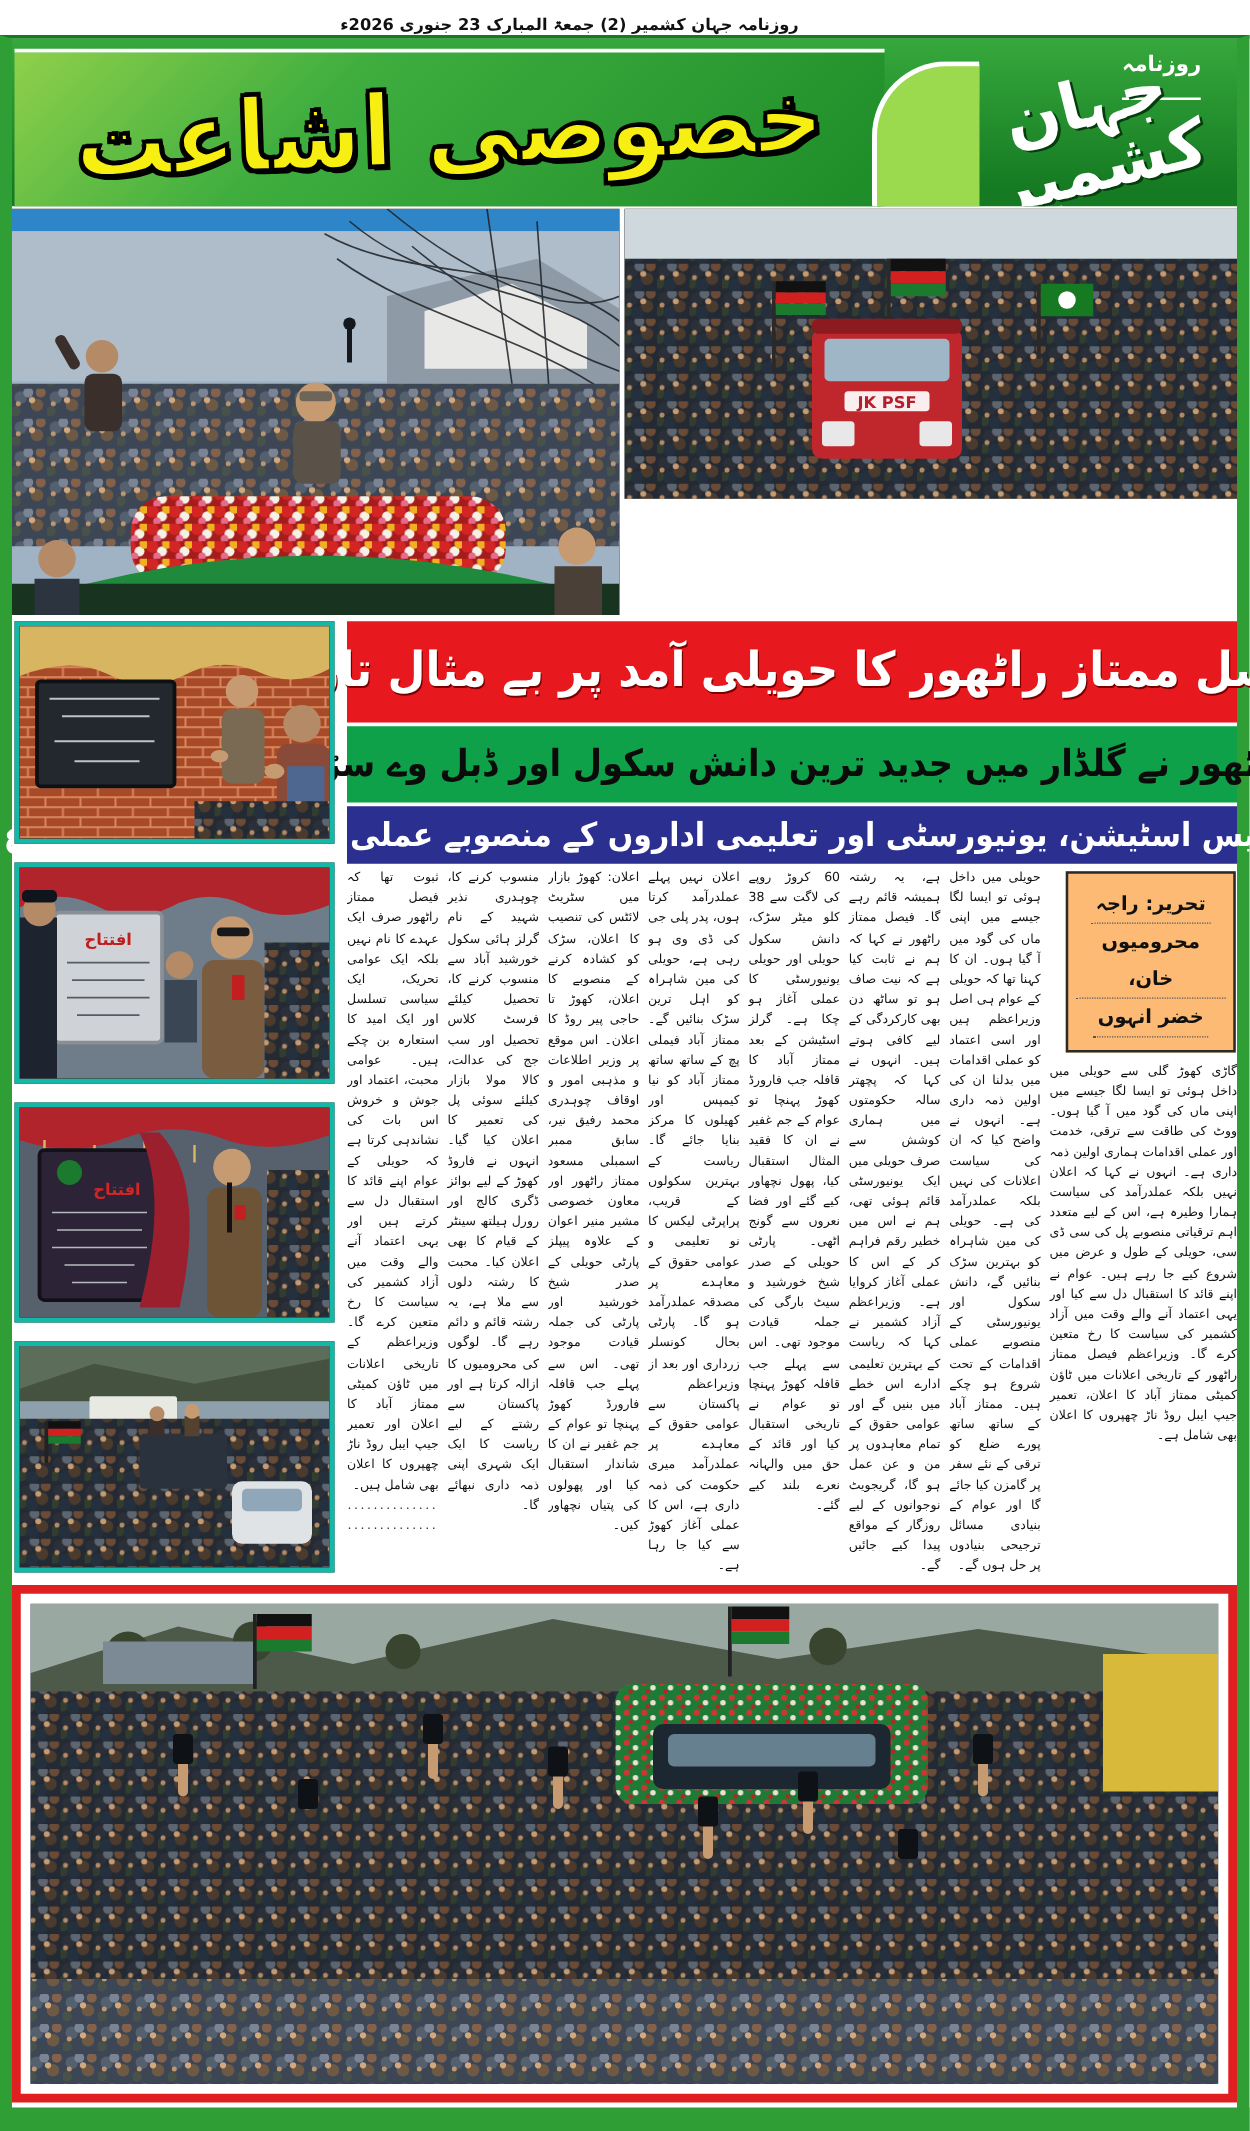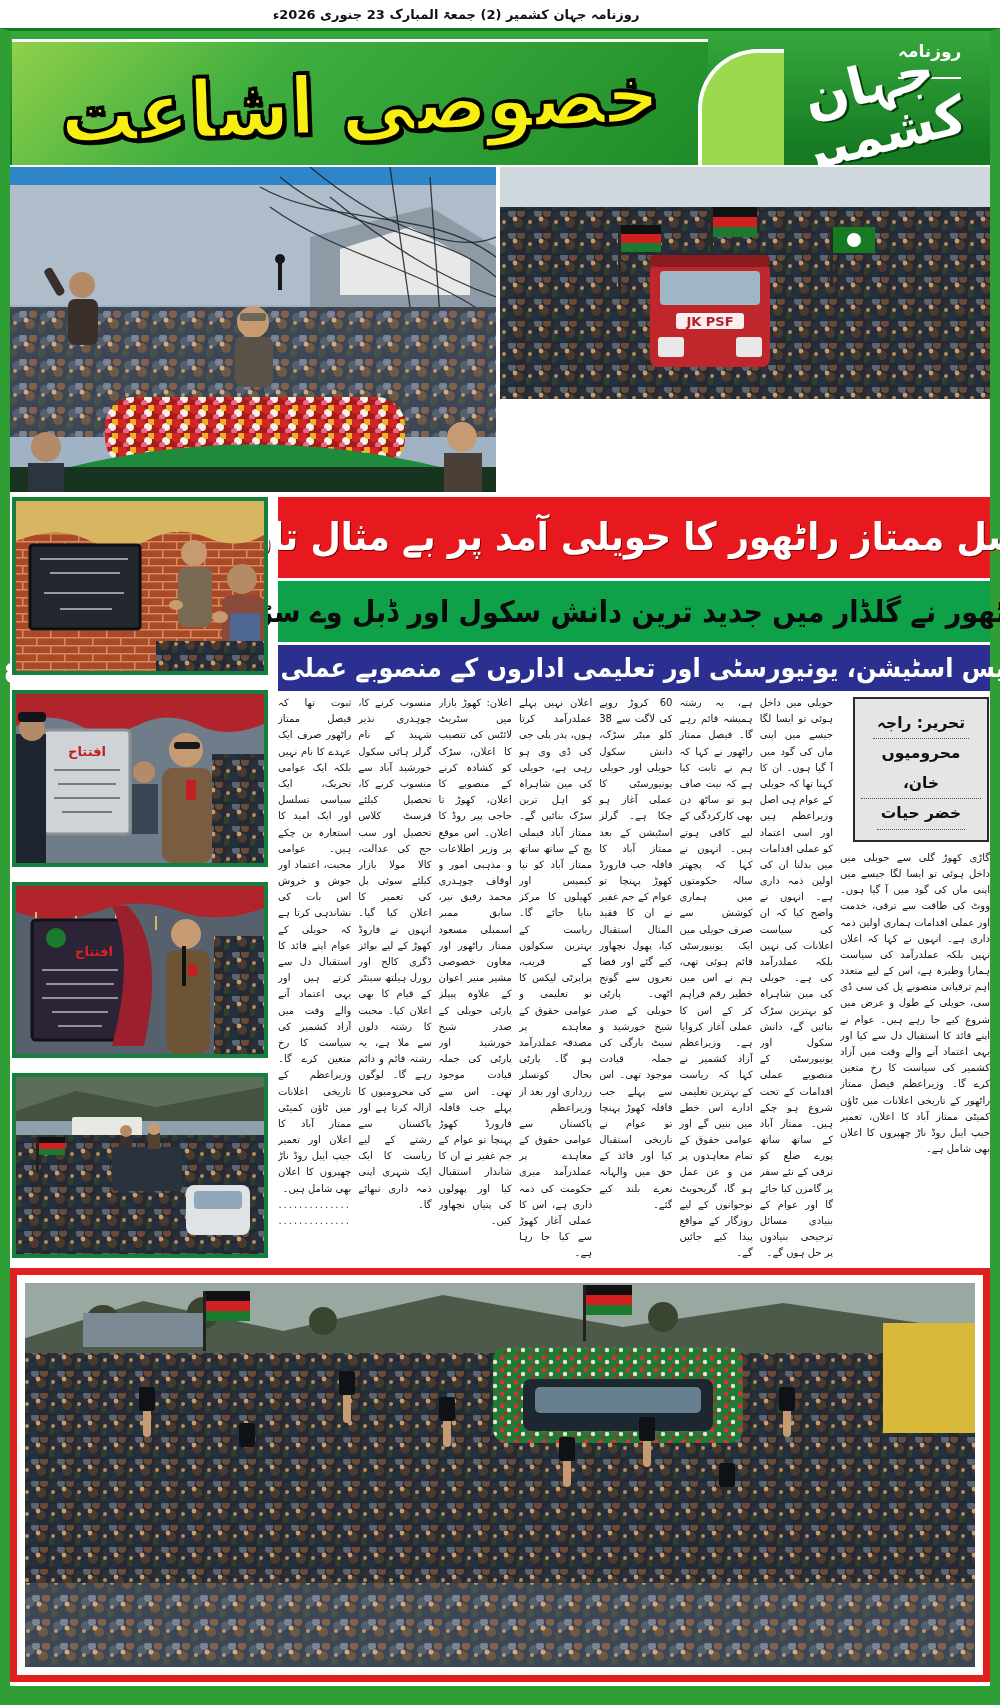--- a/index.html
+++ b/index.html
@@ -1,20 +1,20 @@
 <!DOCTYPE html>
 <html lang="ur" dir="rtl"><head>
 <meta charset="utf-8">
 <style>
   html,body{margin:0;padding:0;background:#ffffff;}
   #page{position:relative;width:1000px;height:1705px;background:#fff;overflow:hidden;
         font-family:"DejaVu Sans","Liberation Sans",sans-serif;}
   
   #date-strip{position:absolute;top:0;left:0;width:912px;height:28px;display:flex;
-              align-items:center;justify-content:center;background:#fff;}
+              align-items:flex-end;justify-content:center;background:#fff;}
   #date-strip span{font-size:13px;font-weight:bold;color:#111;direction:rtl;}
   
   #frame{position:absolute;top:28px;left:0;width:1000px;height:1677px;box-sizing:border-box;
          border-left:10px solid #2f9e35;border-right:10px solid #2f9e35;border-bottom:19px solid #2f9e35;
          border-top:3px solid #157a22;}
   
   #masthead{position:absolute;top:31px;left:10px;width:980px;height:134px;
             background:linear-gradient(180deg,#36a83c 0%,#157a22 90%);overflow:hidden;}
   #masthead-left{position:absolute;top:8px;left:2px;width:696px;height:124px;
             background:linear-gradient(135deg,#8fd04a 0%,#3fae3f 35%,#1d8c28 100%);
@@ -24,21 +24,21 @@
   #special-title{font-size:74px;font-weight:bold;color:#f7ee12;transform:rotate(-2deg) scaleY(1.08);
             -webkit-text-stroke:3px #000;text-shadow:3px 3px 0 #000,-2px 2px 0 #000,2px -2px 0 #000;
             letter-spacing:-2px;line-height:1;}
   #masthead-right{position:absolute;top:0;left:770px;width:210px;height:134px;color:#fff;}
   #paper-prefix{position:absolute;top:10px;left:118px;font-size:17px;font-weight:bold;
             border-bottom:2px solid #fff;padding-bottom:16px;}
   #paper-name{position:absolute;top:26px;left:-30px;width:250px;text-align:center;font-size:52px;
             font-weight:bold;transform:rotate(-14deg);text-shadow:2px 2px 0 #063d0c;line-height:1;}
   
   .photo-box{position:absolute;overflow:hidden;background:#222;}
-  .yborder{border:4px solid #15803d;}
+  .yborder{border:4px solid #14b8a6;}
   #photo-top-left{top:167px;left:10px;width:486px;height:325px;}
   #photo-top-right{top:167px;left:500px;width:490px;height:232px;}
   
   #photo-a{top:497px;left:12px;width:256px;height:178px;box-sizing:border-box;}
   #photo-b{top:690px;left:12px;width:256px;height:177px;box-sizing:border-box;}
   #photo-c{top:882px;left:12px;width:256px;height:176px;box-sizing:border-box;}
   #photo-d{top:1073px;left:12px;width:256px;height:185px;box-sizing:border-box;}
   
   .banner{position:absolute;left:278px;width:712px;display:flex;align-items:center;
           justify-content:center;text-align:center;direction:rtl;}
@@ -46,21 +46,21 @@
           text-shadow:1px 1px 0 #7a0000;}
   #banner-green{top:581px;height:61px;background:#0fa04a;color:#0b0b0b;font-size:27px;font-weight:bold;}
   #banner-blue{top:645px;height:46px;background:#2b2f90;color:#fff;font-size:24px;font-weight:bold;}
   .banner .txt{transform:scaleY(1.1);line-height:1;padding:0 6px;white-space:nowrap;}
   
   #article{position:absolute;top:695px;left:278px;width:712px;height:570px;direction:rtl;
            display:flex;gap:7px;overflow:hidden;}
   .col{flex:1 1 0;font-size:10px;line-height:1.62;text-align:justify;color:#121212;
        overflow:hidden;word-break:break-word;}
   .col.wide{flex:0 0 150px;}
-  #byline-box{background:#e5e5e5;border:2px solid #2a2a2a;margin:2px 1px 8px 13px;padding:10px 6px;
+  #byline-box{background:#fdba74;border:2px solid #2a2a2a;margin:2px 1px 8px 13px;padding:10px 6px;
        text-align:center;font-weight:bold;font-size:15.5px;color:#111;line-height:1.9;}
   #byline-box .bl{border-bottom:1px dotted #555;display:inline-block;padding:0 4px;}
   #end-dots{letter-spacing:2px;text-align:center;color:#333;}
   
   #bottom-frame{position:absolute;top:1268px;left:10px;width:980px;height:414px;box-sizing:border-box;
        border:7px solid #e02020;background:#fff;padding:8px;}
   #photo-bottom{width:100%;height:100%;overflow:hidden;background:#303a46;}
   svg{display:block;}
 </style>
 </head>
@@ -326,21 +326,21 @@
         <rect x="23" y="66" width="26" height="6" fill="#d21f1f"></rect>
         <rect x="23" y="72" width="26" height="6" fill="#1b7a2e"></rect>
     </svg>
   </div>
 
   <div id="article">
     <div class="col wide">
       <div id="byline-box">
         <span class="bl">تحریر: راجہ</span><br>
         <span class="bl">محرومیوں خان،</span><br>
-        <span class="bl">خضر حیات</span>
+        <span class="bl">خضر انہوں</span>
       </div>
       <div>گاڑی کھوڑ گلی سے حویلی میں داخل ہوئی تو ایسا لگا جیسے میں اپنی ماں کی گود میں آ گیا ہوں۔ ووٹ کی طاقت سے ترقی، خدمت اور عملی اقدامات ہماری اولین ذمہ داری ہے۔ انہوں نے کہا کہ اعلان نہیں بلکہ عملدرآمد کی سیاست ہمارا وطیرہ ہے، اس کے لیے متعدد اہم ترقیاتی منصوبے پل کی سی ڈی سی، حویلی کے طول و عرض میں شروع کیے جا رہے ہیں۔ عوام نے اپنے قائد کا استقبال دل سے کیا اور یہی اعتماد آنے والے وقت میں آزاد کشمیر کی سیاست کا رخ متعین کرے گا۔ وزیراعظم فیصل ممتاز راٹھور کے تاریخی اعلانات میں ٹاؤن کمیٹی ممتاز آباد کا اعلان، تعمیر جیپ ایبل روڈ ناڑ چھپروں کا اعلان بھی شامل ہے۔</div>
     </div>
     <div class="col">
       <div>حویلی میں داخل ہوئی تو ایسا لگا جیسے میں اپنی ماں کی گود میں آ گیا ہوں۔ ان کا کہنا تھا کہ حویلی کے عوام ہی اصل وزیراعظم ہیں اور اسی اعتماد کو عملی اقدامات میں بدلنا ان کی اولین ذمہ داری ہے۔ انہوں نے واضح کیا کہ ان کی سیاست اعلانات کی نہیں بلکہ عملدرآمد کی ہے۔ حویلی کی مین شاہراہ کو بہترین سڑک بنائیں گے، دانش سکول اور یونیورسٹی کے منصوبے عملی اقدامات کے تحت شروع ہو چکے ہیں۔ ممتاز آباد کے ساتھ ساتھ پورے ضلع کو ترقی کے نئے سفر پر گامزن کیا جائے گا اور عوام کے بنیادی مسائل ترجیحی بنیادوں پر حل ہوں گے۔</div>
     </div>
     <div class="col">
       <div>ہے، یہ رشتہ ہمیشہ قائم رہے گا۔ فیصل ممتاز راٹھور نے کہا کہ ہم نے ثابت کیا ہے کہ نیت صاف ہو تو ساٹھ دن بھی کارکردگی کے لیے کافی ہوتے ہیں۔ انہوں نے کہا کہ پچھتر سالہ حکومتوں میں ہماری کوشش سے صرف حویلی میں ایک یونیورسٹی قائم ہوئی تھی، ہم نے اس میں خطیر رقم فراہم کر کے اس کا عملی آغاز کروایا ہے۔ وزیراعظم آزاد کشمیر نے کہا کہ ریاست کے بہترین تعلیمی ادارے اس خطے میں بنیں گے اور عوامی حقوق کے تمام معاہدوں پر من و عن عمل ہو گا، گریجویٹ نوجوانوں کے لیے روزگار کے مواقع پیدا کیے جائیں گے۔</div>
     </div>
     <div class="col">

